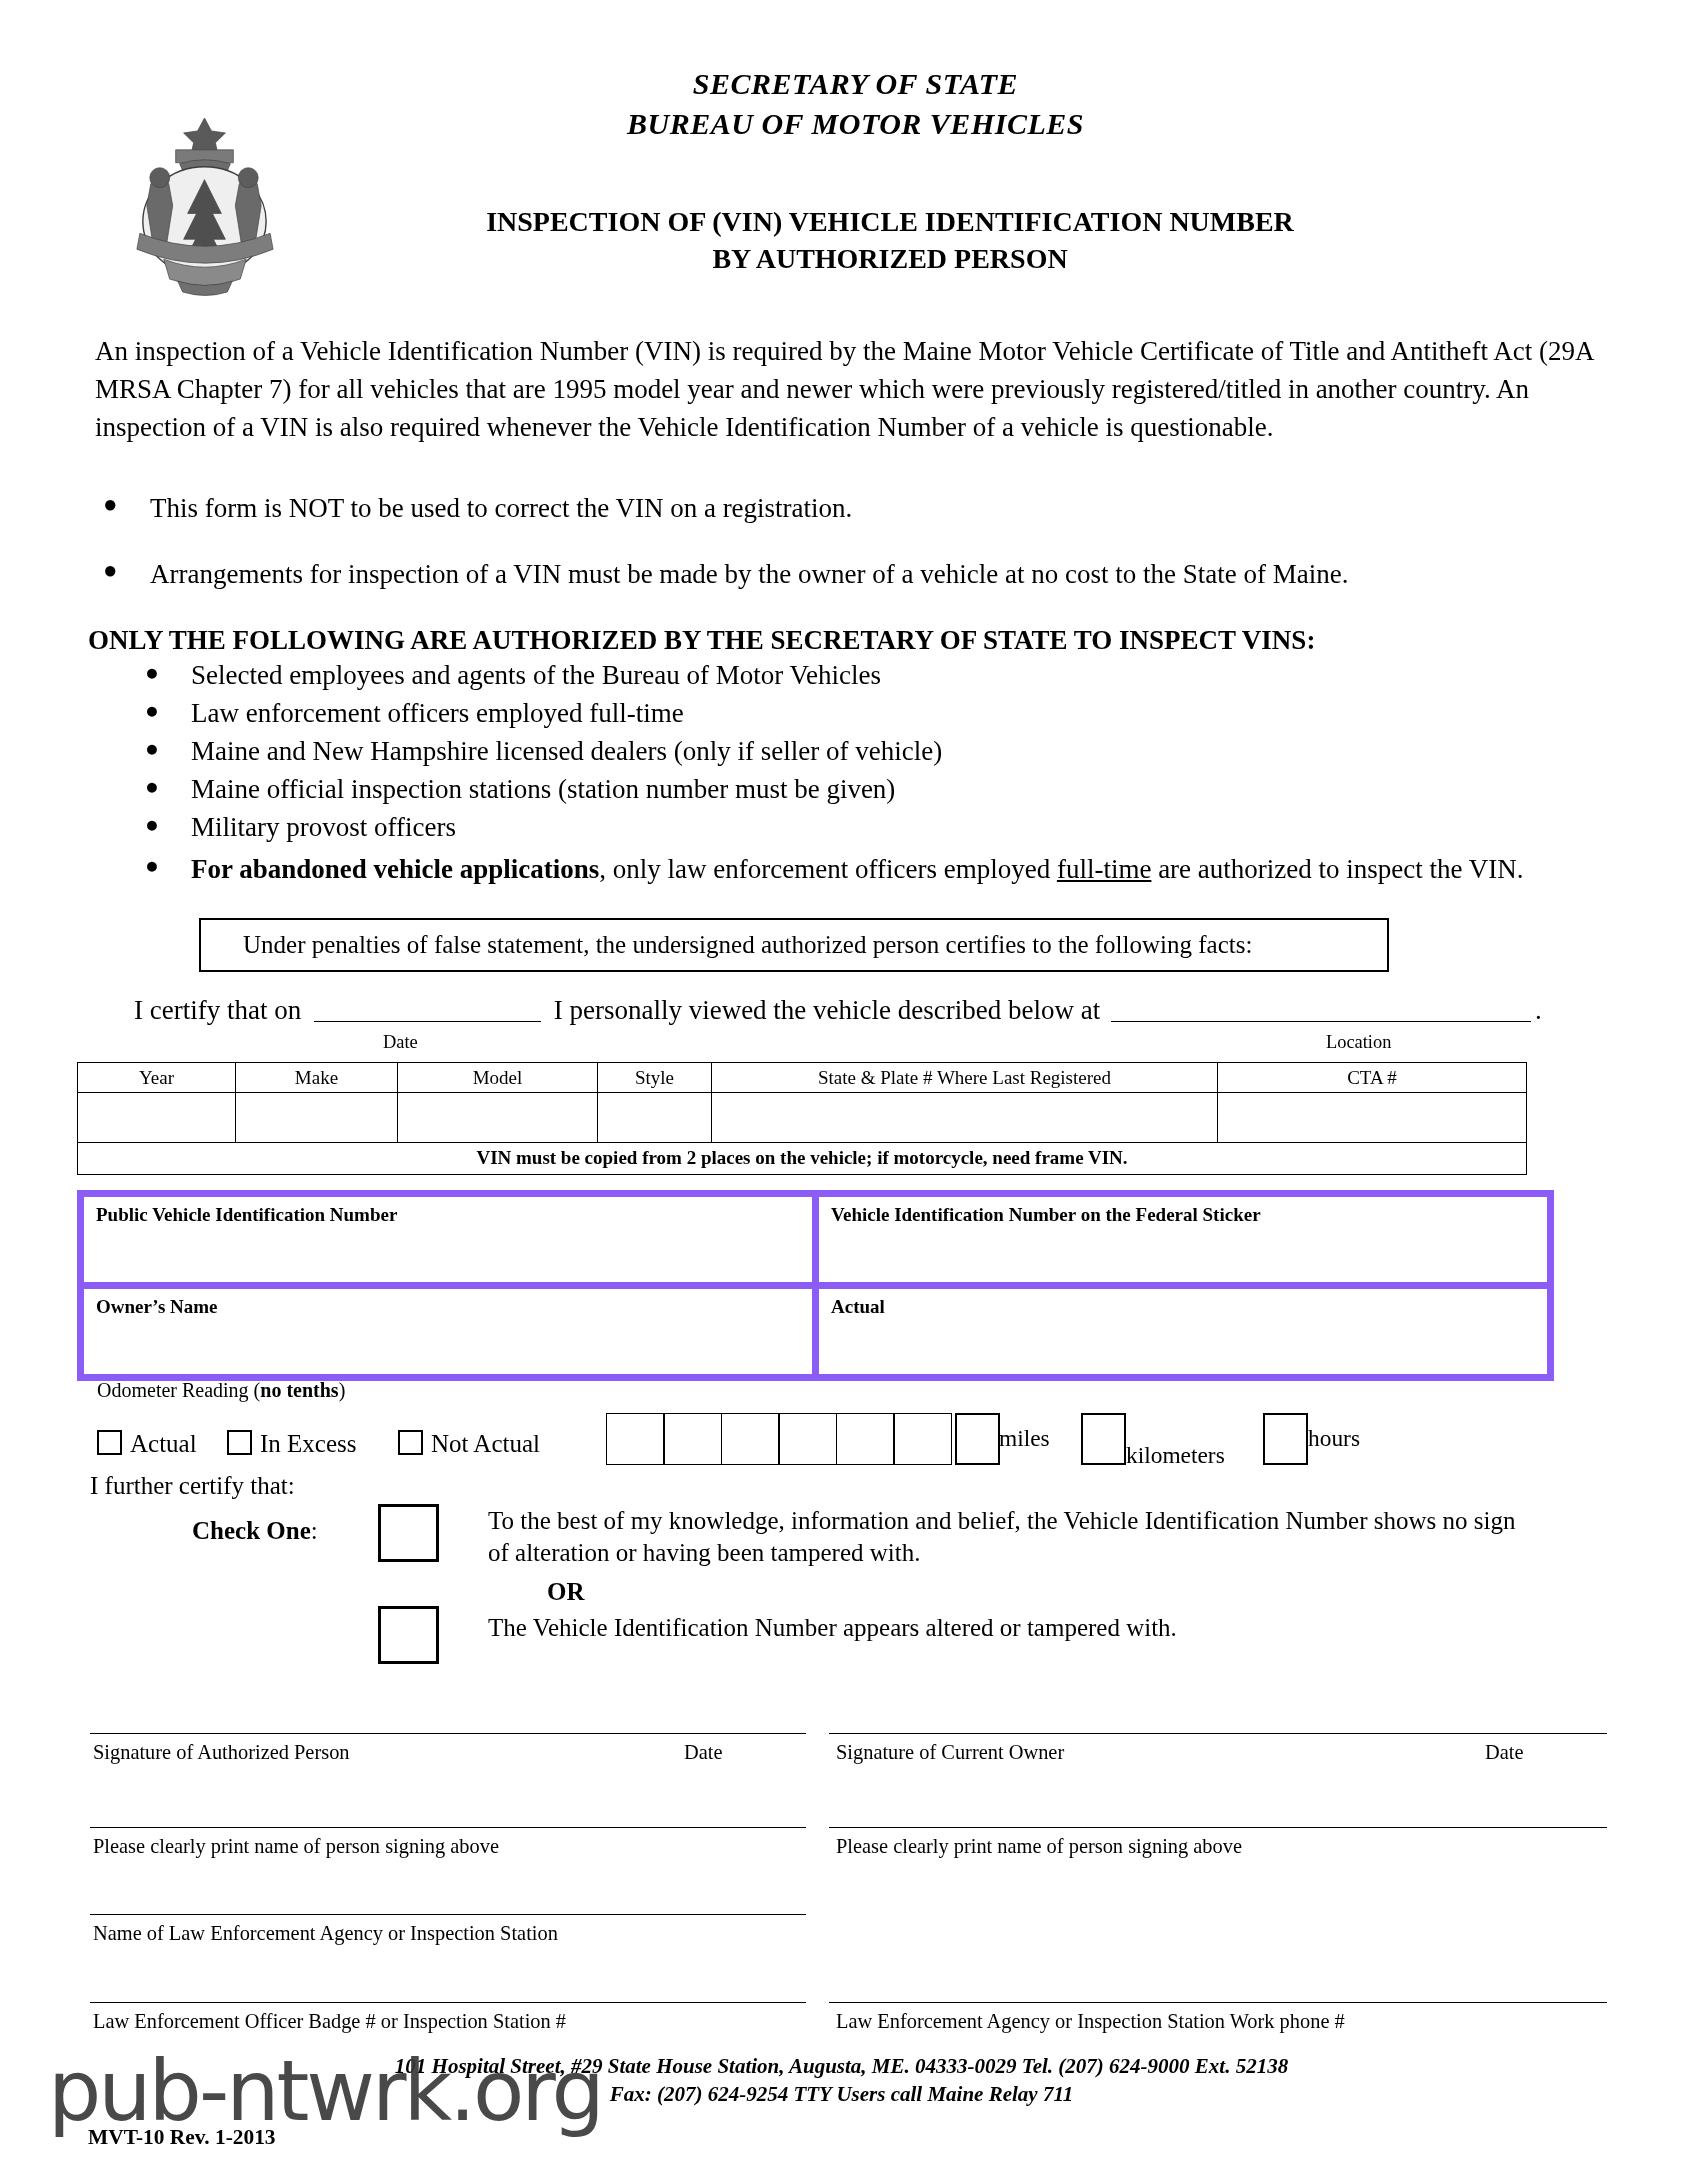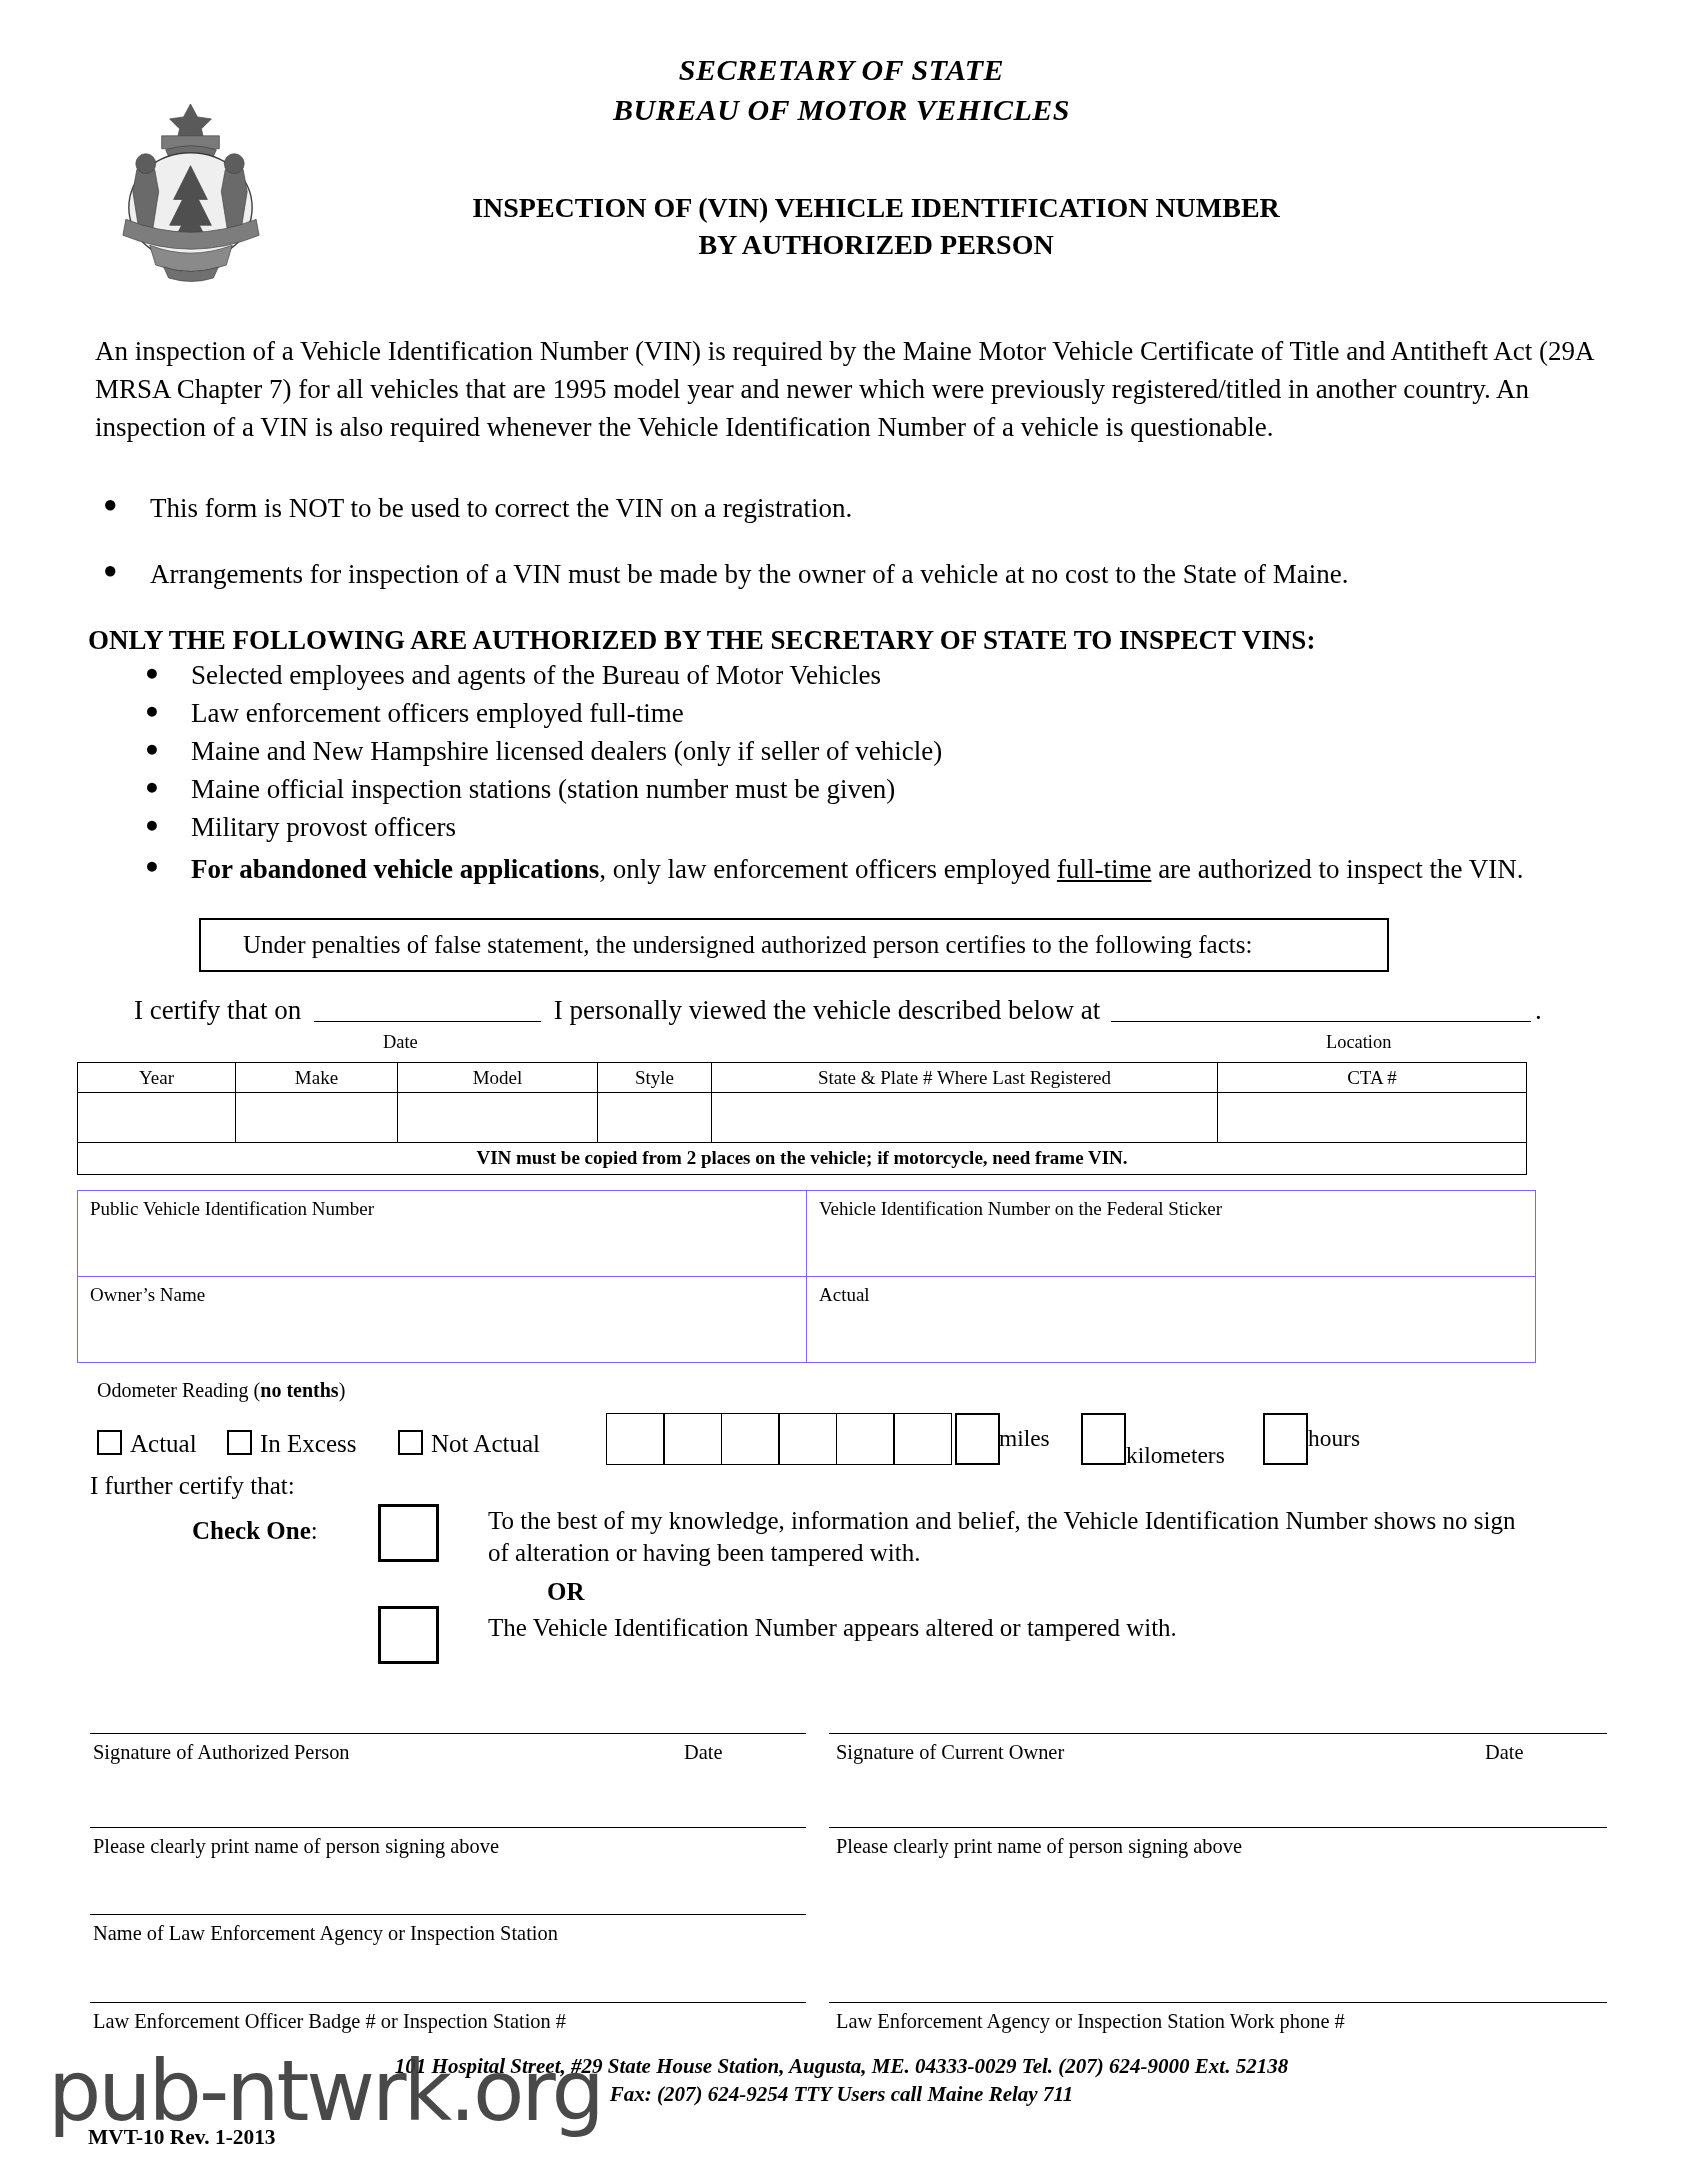--- a/index.html
+++ b/index.html
@@ -1,21 +1,21 @@
 <!DOCTYPE html>
 <html><head>
 <meta charset="utf-8">
 <style>
   html,body{margin:0;padding:0;}
   body{
     width:1683px;height:2177px;background:#ffffff;
     font-family:"Liberation Serif",serif;color:#000;
     position:relative;overflow:hidden;
   }
-  .page{position:relative;width:1683px;height:2177px;padding:0;box-sizing:border-box;}
+  .page{position:relative;width:1683px;height:2177px;padding:14px;box-sizing:border-box;}
 
   
   .hdr{position:relative;height:308px;}
   .seal{position:absolute;left:104px;top:100px;width:174px;height:184px;}
   .hdr-titles{position:absolute;left:0;top:50px;width:1683px;text-align:center;}
   .sos{font-family:"Liberation Serif",serif;font-style:italic;font-weight:700;
        font-size:30px;letter-spacing:0.5px;line-height:1.32;}
   .maintitle{position:absolute;left:259px;top:189px;width:1234px;text-align:center;
        font-weight:700;font-size:28px;line-height:1.33;
        font-family:"Liberation Serif",serif;}
@@ -53,22 +53,22 @@
        border-collapse:collapse;table-layout:fixed;}
   .tbl td{border:1px solid #000;font-size:19px;text-align:center;
           vertical-align:top;padding-top:4px;}
   .tbl tr.hdrrow td{height:24px;}
   .tbl tr.blank td{height:44px;border-top:none;}
   .vinbanner{border:1px solid #000;border-top:2px solid #555;
              text-align:center;font-weight:700;font-size:27px;padding:4px 0 5px;}
 
   .vintbl{position:absolute;left:77px;top:1190px;width:1433px;
           border-collapse:collapse;table-layout:fixed;}
-  .vintbl td{border:1px solid #8b5cf6;font-size:19px;vertical-align:top;
-             padding:7px 0 0 12px;height:78px;}
+  .vintbl td{border:7px solid #8b5cf6;font-size:19px;vertical-align:top;
+             padding:7px 0 0 12px;height:78px;font-weight:bold;}
 
   
   .odo-lbl{position:absolute;left:97px;top:1379px;font-size:20px;}
   .odo-row{position:absolute;left:97px;top:1413px;width:1453px;height:56px;}
   .cbsm{display:inline-block;width:21px;height:21px;border:2.5px solid #000;
         vertical-align:-3px;margin-right:8px;}
   .odo-opt{position:absolute;font-size:25px;top:17px;}
   .odo-cells{position:absolute;left:510px;top:0;display:flex;}
   .odo-cells div{width:57px;height:50px;border:1.5px solid #000;margin-left:-1.5px;}
   .unitbox{position:absolute;width:41px;height:48px;border:2.5px solid #000;top:0;}

